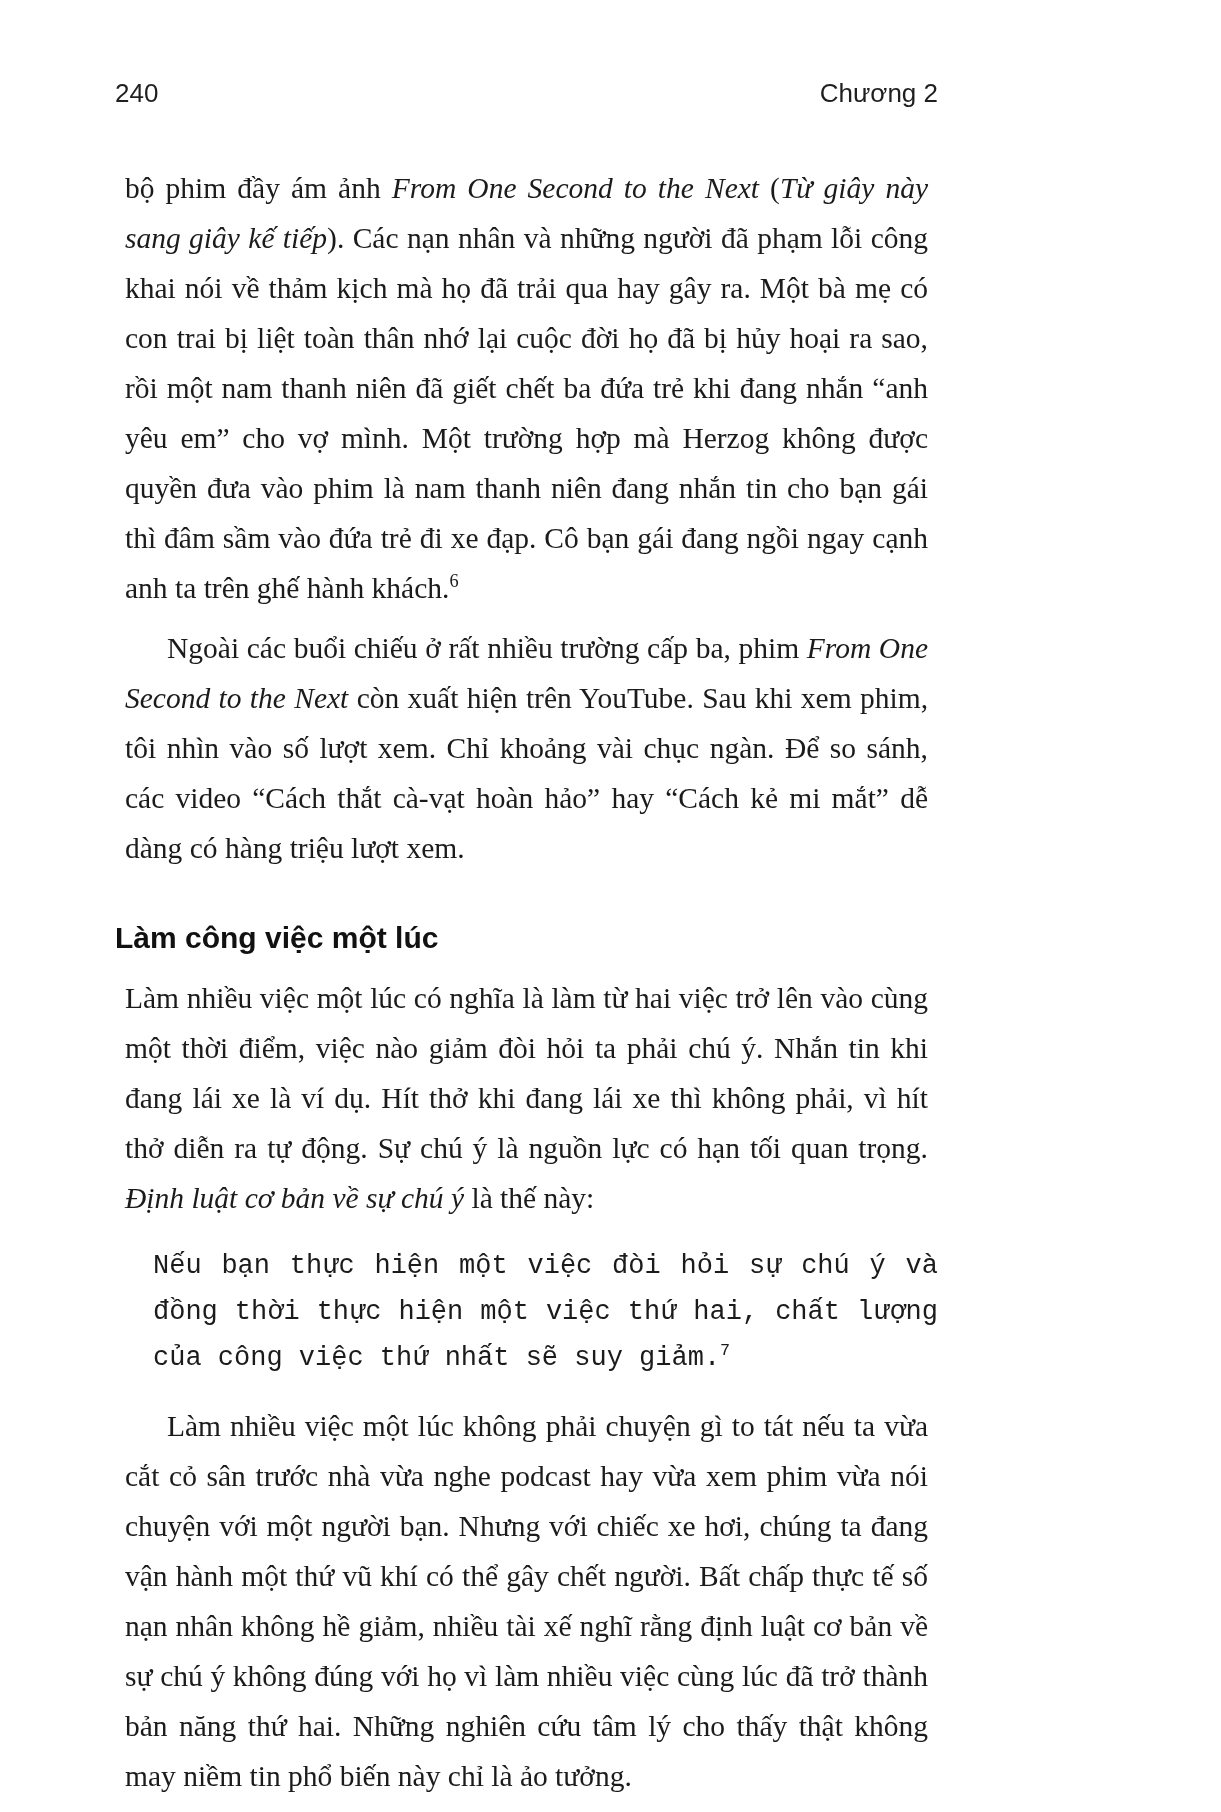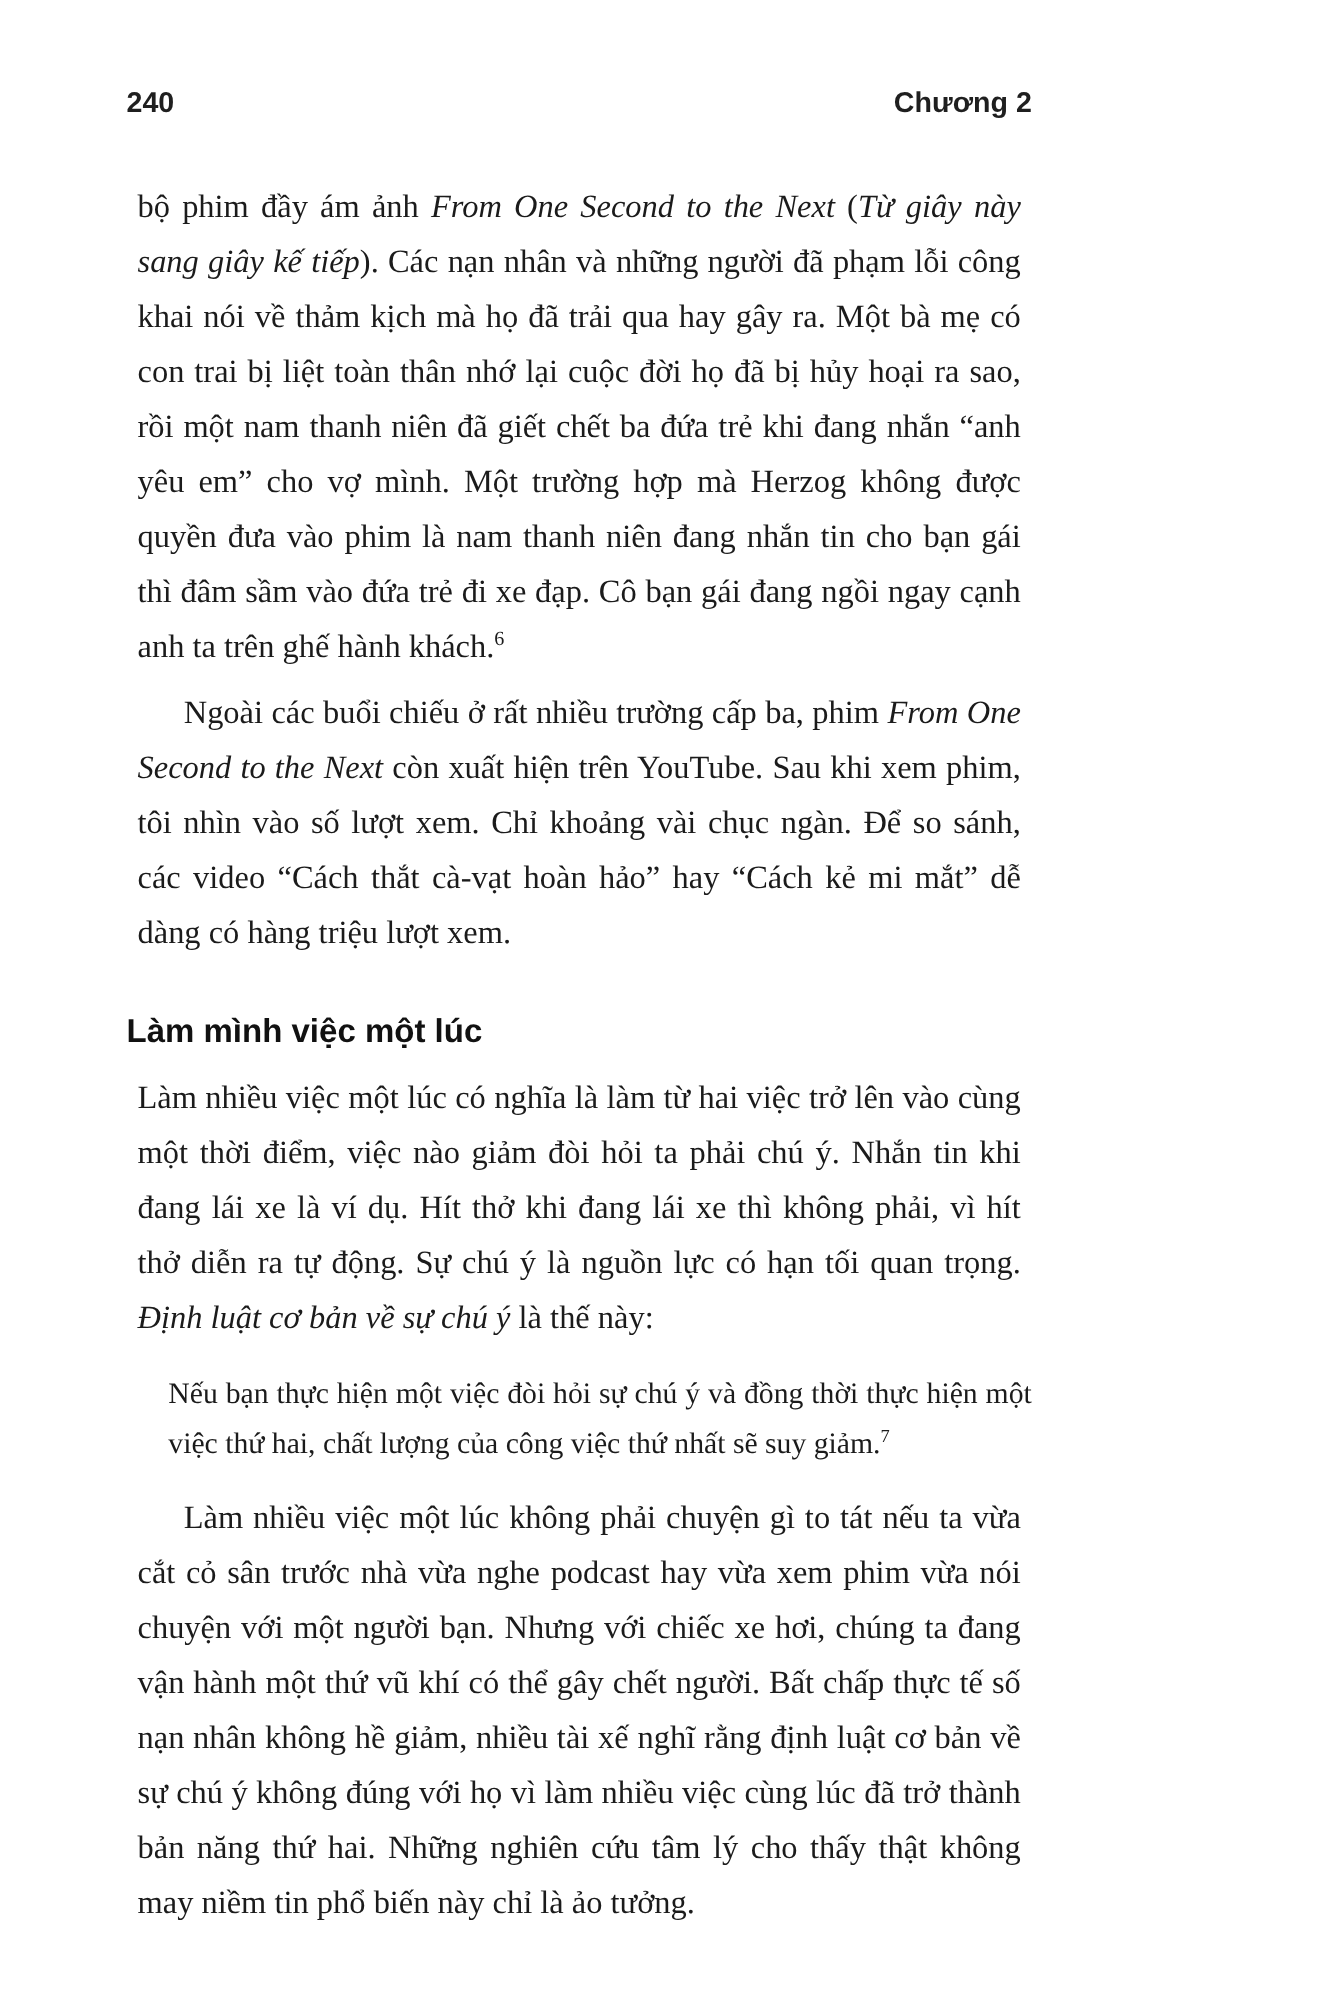--- a/index.html
+++ b/index.html
@@ -15,21 +15,21 @@
     box-sizing: border-box;
     padding: 78px 283px 0 115px;
     overflow: hidden;
   }
   .page-header {
     display: flex;
     justify-content: space-between;
     align-items: flex-start;
     font-family: "Liberation Sans", sans-serif;
     font-size: 26px;
-    font-weight: 700;
+    font-weight: 400;
     color: #1f1f1f;
     margin-bottom: 54px;
   }
   .page-body {
     font-family: "Liberation Serif", serif;
     font-size: 29.5px;
     line-height: 50px;
     color: #1b1b1b;
     text-align: justify;
   }
@@ -46,20 +46,21 @@
     line-height: 38px;
     color: #111111;
     margin: 46px 0 16px 0;
     text-align: left;
   }
   .block-quote {
     margin: 20px 0 20px 38px;
     font-size: 27px;
     line-height: 46px;
     text-align: justify;
+    font-family: Liberation Mono, monospace;
   }
   em {
     font-style: italic;
   }
   sup {
     font-size: 0.62em;
     line-height: 0;
     vertical-align: super;
   }
 </style>
@@ -67,18 +68,18 @@
 <body>
 
 <div class="page">
   <header class="page-header">
     <span class="page-number">240</span>
     <span class="chapter-title">Chương 2</span>
   </header>
   <main class="page-body" id="page-body">
       <p class="paragraph"><span>bộ phim đầy ám ảnh </span><em>From One Second to the Next</em><span> (</span><em>Từ giây này sang giây kế tiếp</em><span>). Các nạn nhân và những người đã phạm lỗi công khai nói về thảm kịch mà họ đã trải qua hay gây ra. Một bà mẹ có con trai bị liệt toàn thân nhớ lại cuộc đời họ đã bị hủy hoại ra sao, rồi một nam thanh niên đã giết chết ba đứa trẻ khi đang nhắn “anh yêu em” cho vợ mình. Một trường hợp mà Herzog không được quyền đưa vào phim là nam thanh niên đang nhắn tin cho bạn gái thì đâm sầm vào đứa trẻ đi xe đạp. Cô bạn gái đang ngồi ngay cạnh anh ta trên ghế hành khách.</span><sup>6</sup></p>
       <p class="paragraph indent"><span>Ngoài các buổi chiếu ở rất nhiều trường cấp ba, phim </span><em>From One Second to the Next</em><span> còn xuất hiện trên YouTube. Sau khi xem phim, tôi nhìn vào số lượt xem. Chỉ khoảng vài chục ngàn. Để so sánh, các video “Cách thắt cà-vạt hoàn hảo” hay “Cách kẻ mi mắt” dễ dàng có hàng triệu lượt xem.</span></p>
-      <h2 class="section-heading"><span>Làm mình việc một lúc</span></h2>
+      <h2 class="section-heading"><span>Làm công việc một lúc</span></h2>
       <p class="paragraph"><span>Làm nhiều việc một lúc có nghĩa là làm từ hai việc trở lên vào cùng một thời điểm, việc nào giảm đòi hỏi ta phải chú ý. Nhắn tin khi đang lái xe là ví dụ. Hít thở khi đang lái xe thì không phải, vì hít thở diễn ra tự động. Sự chú ý là nguồn lực có hạn tối quan trọng. </span><em>Định luật cơ bản về sự chú ý</em><span> là thế này:</span></p>
       <blockquote class="block-quote"><span>Nếu bạn thực hiện một việc đòi hỏi sự chú ý và đồng thời thực hiện một việc thứ hai, chất lượng của công việc thứ nhất sẽ suy giảm.</span><sup>7</sup></blockquote>
       <p class="paragraph indent"><span>Làm nhiều việc một lúc không phải chuyện gì to tát nếu ta vừa cắt cỏ sân trước nhà vừa nghe podcast hay vừa xem phim vừa nói chuyện với một người bạn. Nhưng với chiếc xe hơi, chúng ta đang vận hành một thứ vũ khí có thể gây chết người. Bất chấp thực tế số nạn nhân không hề giảm, nhiều tài xế nghĩ rằng định luật cơ bản về sự chú ý không đúng với họ vì làm nhiều việc cùng lúc đã trở thành bản năng thứ hai. Những nghiên cứu tâm lý cho thấy thật không may niềm tin phổ biến này chỉ là ảo tưởng.</span></p>
     </main>
 </div>
 
 </body></html>

